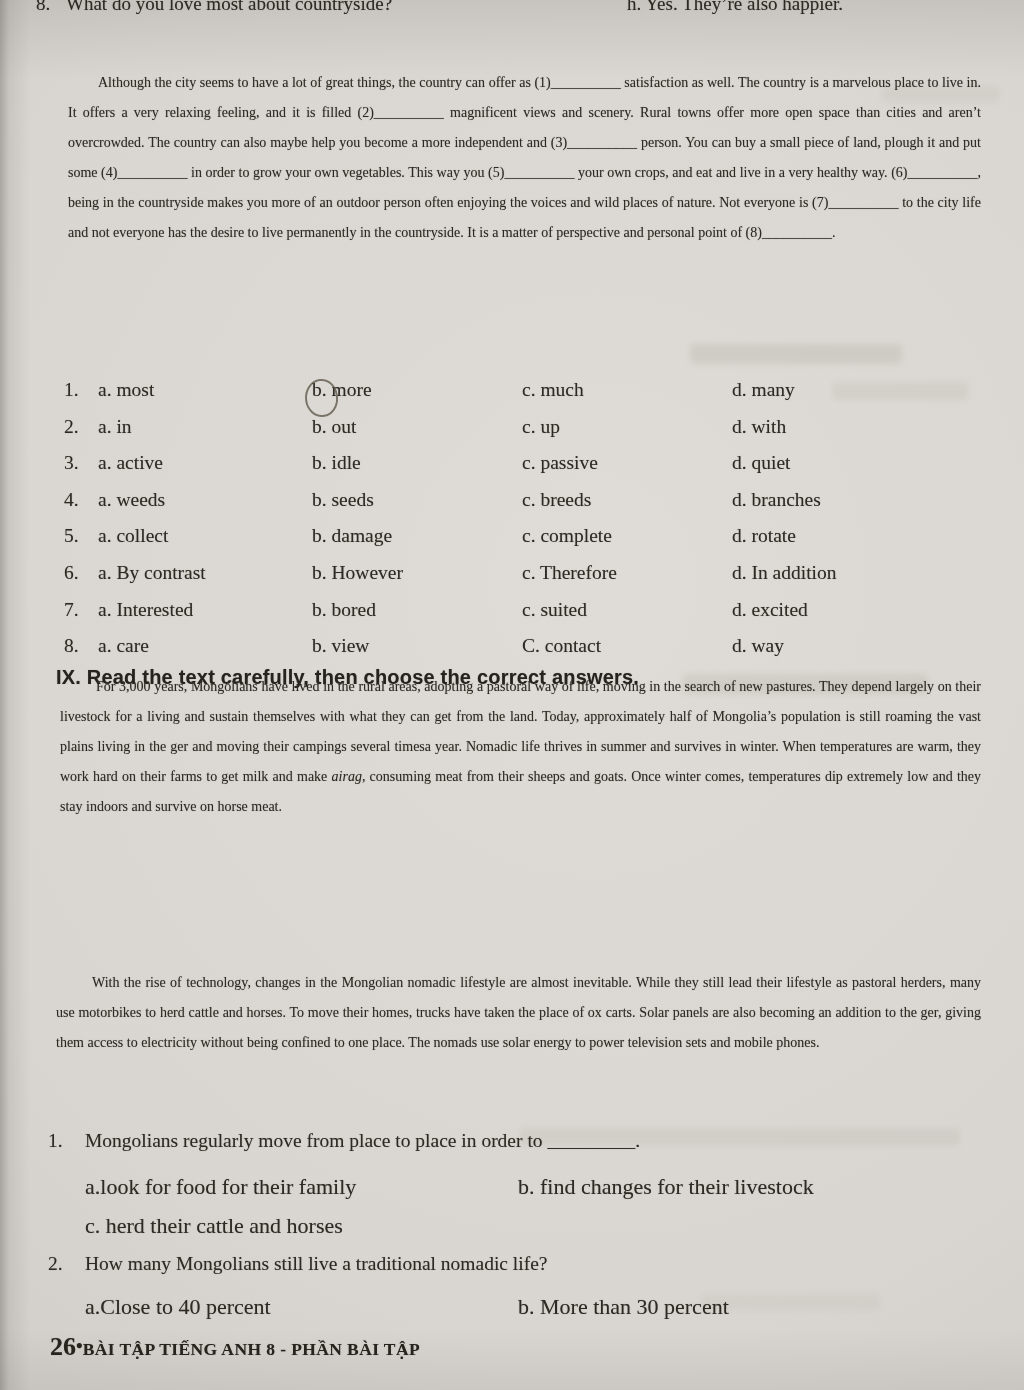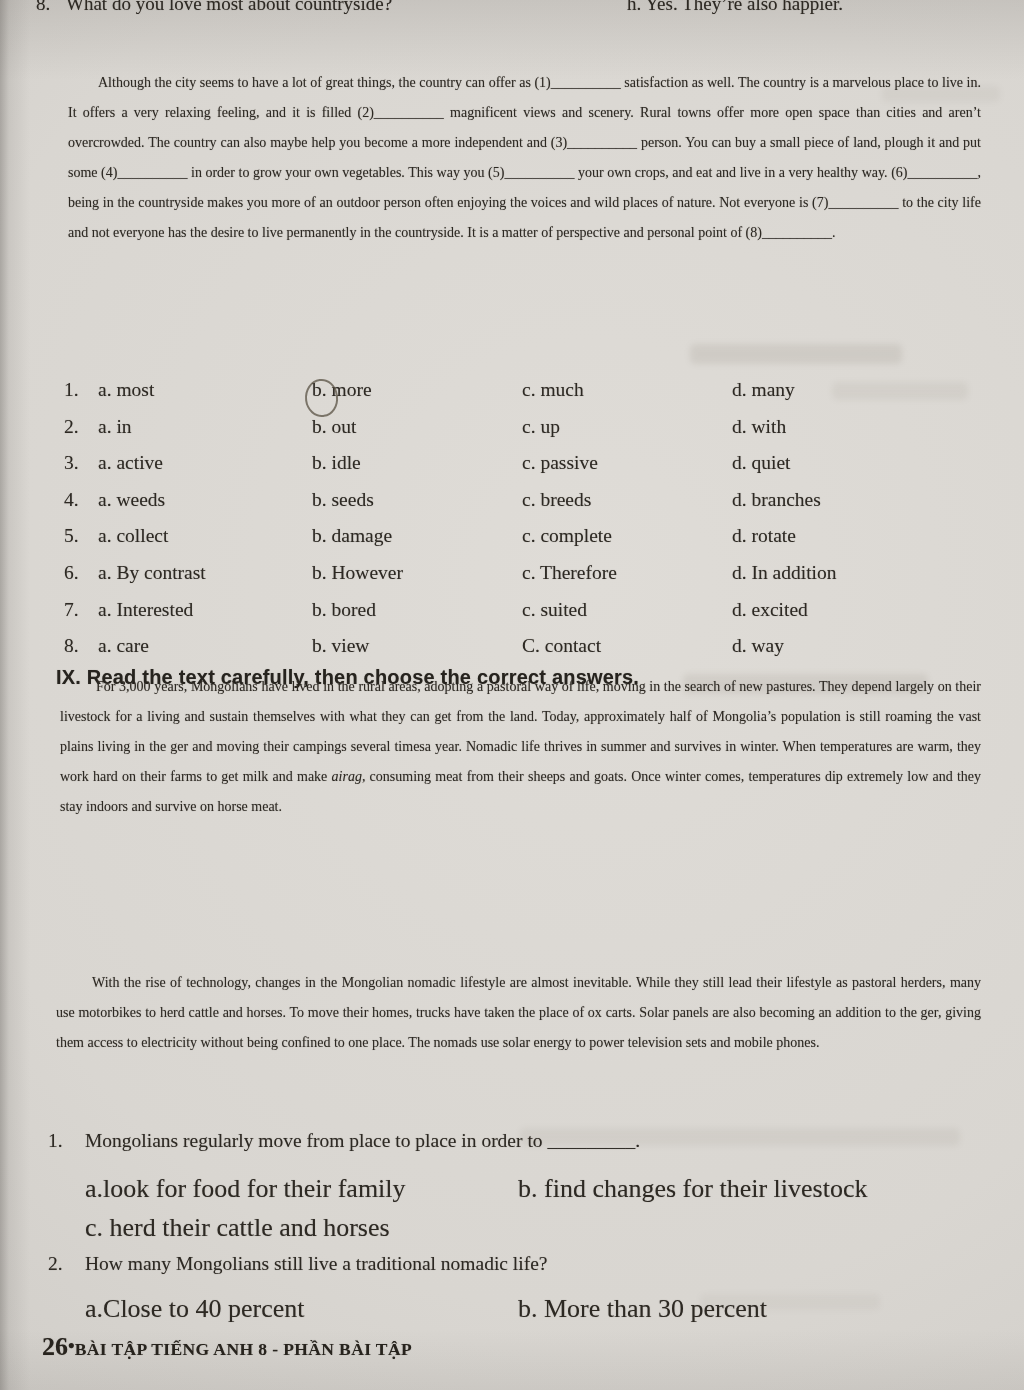--- a/index.html
+++ b/index.html
@@ -40,26 +40,26 @@
   .cb{left:248px;}
   .cc{left:458px;}
   .cd{left:668px;}
   .circle-mark{position:absolute;left:241px;top:-4px;width:29px;height:34px;
     border:2px solid rgba(85,76,63,.72);border-radius:52% 48% 50% 50%;
     transform:rotate(-7deg);background:transparent;}
 
   .qline{position:absolute;left:48px;width:930px;font-size:19.5px;height:30px;}
   .qline .qn{position:absolute;left:0;top:0;}
   .qline .qt{position:absolute;left:37px;top:0;white-space:nowrap;}
-  .optrow{position:absolute;left:48px;width:930px;font-size:26px;height:30px;}
+  .optrow{position:absolute;left:48px;width:930px;font-size:22px;height:30px;}
   .optrow .oL{position:absolute;left:37px;top:0;white-space:nowrap;}
   .optrow .oR{position:absolute;left:470px;top:0;white-space:nowrap;}
 
   .footer{position:absolute;top:1332px;left:42px;white-space:nowrap;color:#27231d;}
-  .pg{font-size:26px;font-weight:bold;}
+  .pg{font-size:26px;font-weight:bold;margin-left:8px;}
   .fb{font-size:19px;font-weight:bold;vertical-align:3px;}
   .fl{font-size:17.5px;font-weight:bold;letter-spacing:.4px;}
 
   .smudge{position:absolute;background:#675e50;filter:blur(3px);border-radius:5px;}
 </style>
 </head>
 <body>
 
 <div class="page">
 

